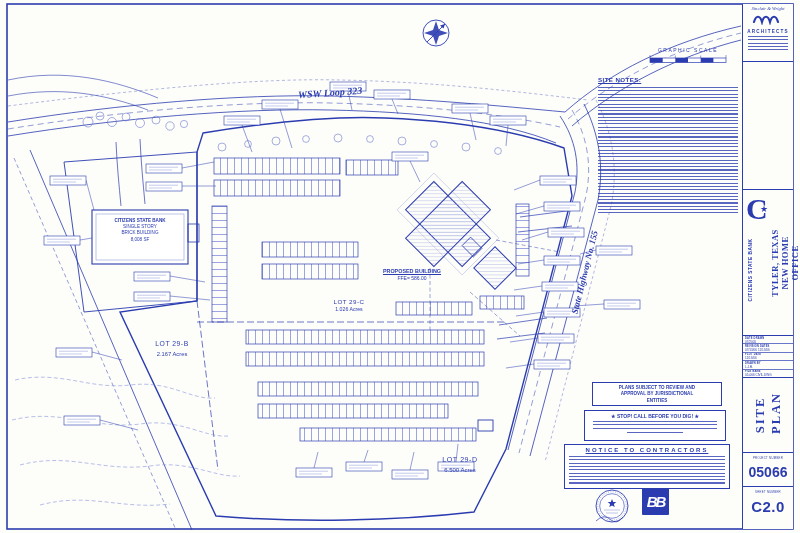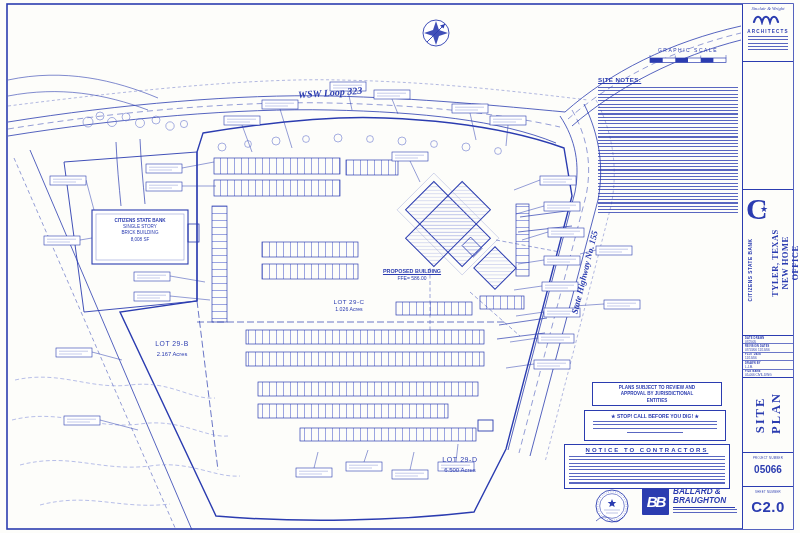--- a/index.html
+++ b/index.html
@@ -272,26 +272,20 @@
     <div class="stripes" style="margin:1px auto 0 auto; width:56px; height:3px;"></div>
   </div>
 
   <div class="box" style="left:564px; top:444px; width:166px; height:45px;">
     <div class="c" style="font-size:6px; font-weight:bold; letter-spacing:2px; margin-top:2px; text-decoration:underline;">NOTICE  TO  CONTRACTORS</div>
     <div class="stripes" style="margin:3px 4px 0 4px; height:30px;"></div>
   </div>
 
   <div class="lbl" style="left:642px; top:488px; width:100px; height:36px; display:flex; gap:4px; align-items:flex-start;">
     <div style="width:27px; height:27px; background:var(--ink); border-radius:1px; color:#fff; font-weight:900; font-style:italic; font-size:15px; letter-spacing:-2px; display:flex; align-items:center; justify-content:center;">BB</div>
-    <div style="flex:1;">
-      <div style="font-size:8.2px; font-weight:900; font-style:italic; line-height:1.05;">BALLARD &amp;</div>
-      <div style="font-size:8.2px; font-weight:900; font-style:italic; line-height:1.05;">BRAUGHTON</div>
-      <div style="height:1px; background:var(--ink); margin-top:1.5px; width:62px;"></div>
-      <div class="stripes" style="margin-top:1.5px; width:64px; height:4px;"></div>
-    </div>
   </div>
 
   <div class="strip">
 
     <div style="height:58px; text-align:center; padding-top:2px;">
       <div class="serif" style="font-size:4.6px; font-style:italic;">Sinclair &amp; Wright</div>
       <svg width="34" height="13" viewBox="0 0 34 13" style="margin-top:1px;">
         <path d="M3,10 C5,3 9,3 11,10 C13,3 17,3 19,10 C21,3 25,3 27,10" fill="none" stroke="#2b3cb0" stroke-width="2.2" stroke-linecap="round"></path>
       </svg>
       <div style="font-size:4.6px; letter-spacing:1.2px; font-weight:bold;">ARCHITECTS</div>
@@ -335,21 +329,21 @@
 
     <div style="height:75px;">
       <div class="rot serif" style="position:absolute; left:6px; top:21px; width:38px; text-align:center; font-weight:800; font-size:12.5px; letter-spacing:2px; line-height:16px;">
         <div>SITE</div>
         <div>PLAN</div>
       </div>
     </div>
 
     <div class="c" style="height:34px; padding-top:3px;">
       <div style="font-size:2.8px; letter-spacing:.3px;">PROJECT NUMBER</div>
-      <div style="font-size:10px; font-weight:bold; margin-top:4px;">05066</div>
+      <div style="font-size:14px; font-weight:bold; margin-top:4px;">05066</div>
     </div>
 
     <div class="c" style="padding-top:3px;">
       <div style="font-size:2.8px; letter-spacing:.3px;">SHEET NUMBER</div>
       <div style="font-size:15px; font-weight:800; letter-spacing:.5px; margin-top:4px;">C2.0</div>
     </div>
   </div>
 
 </div>
 

